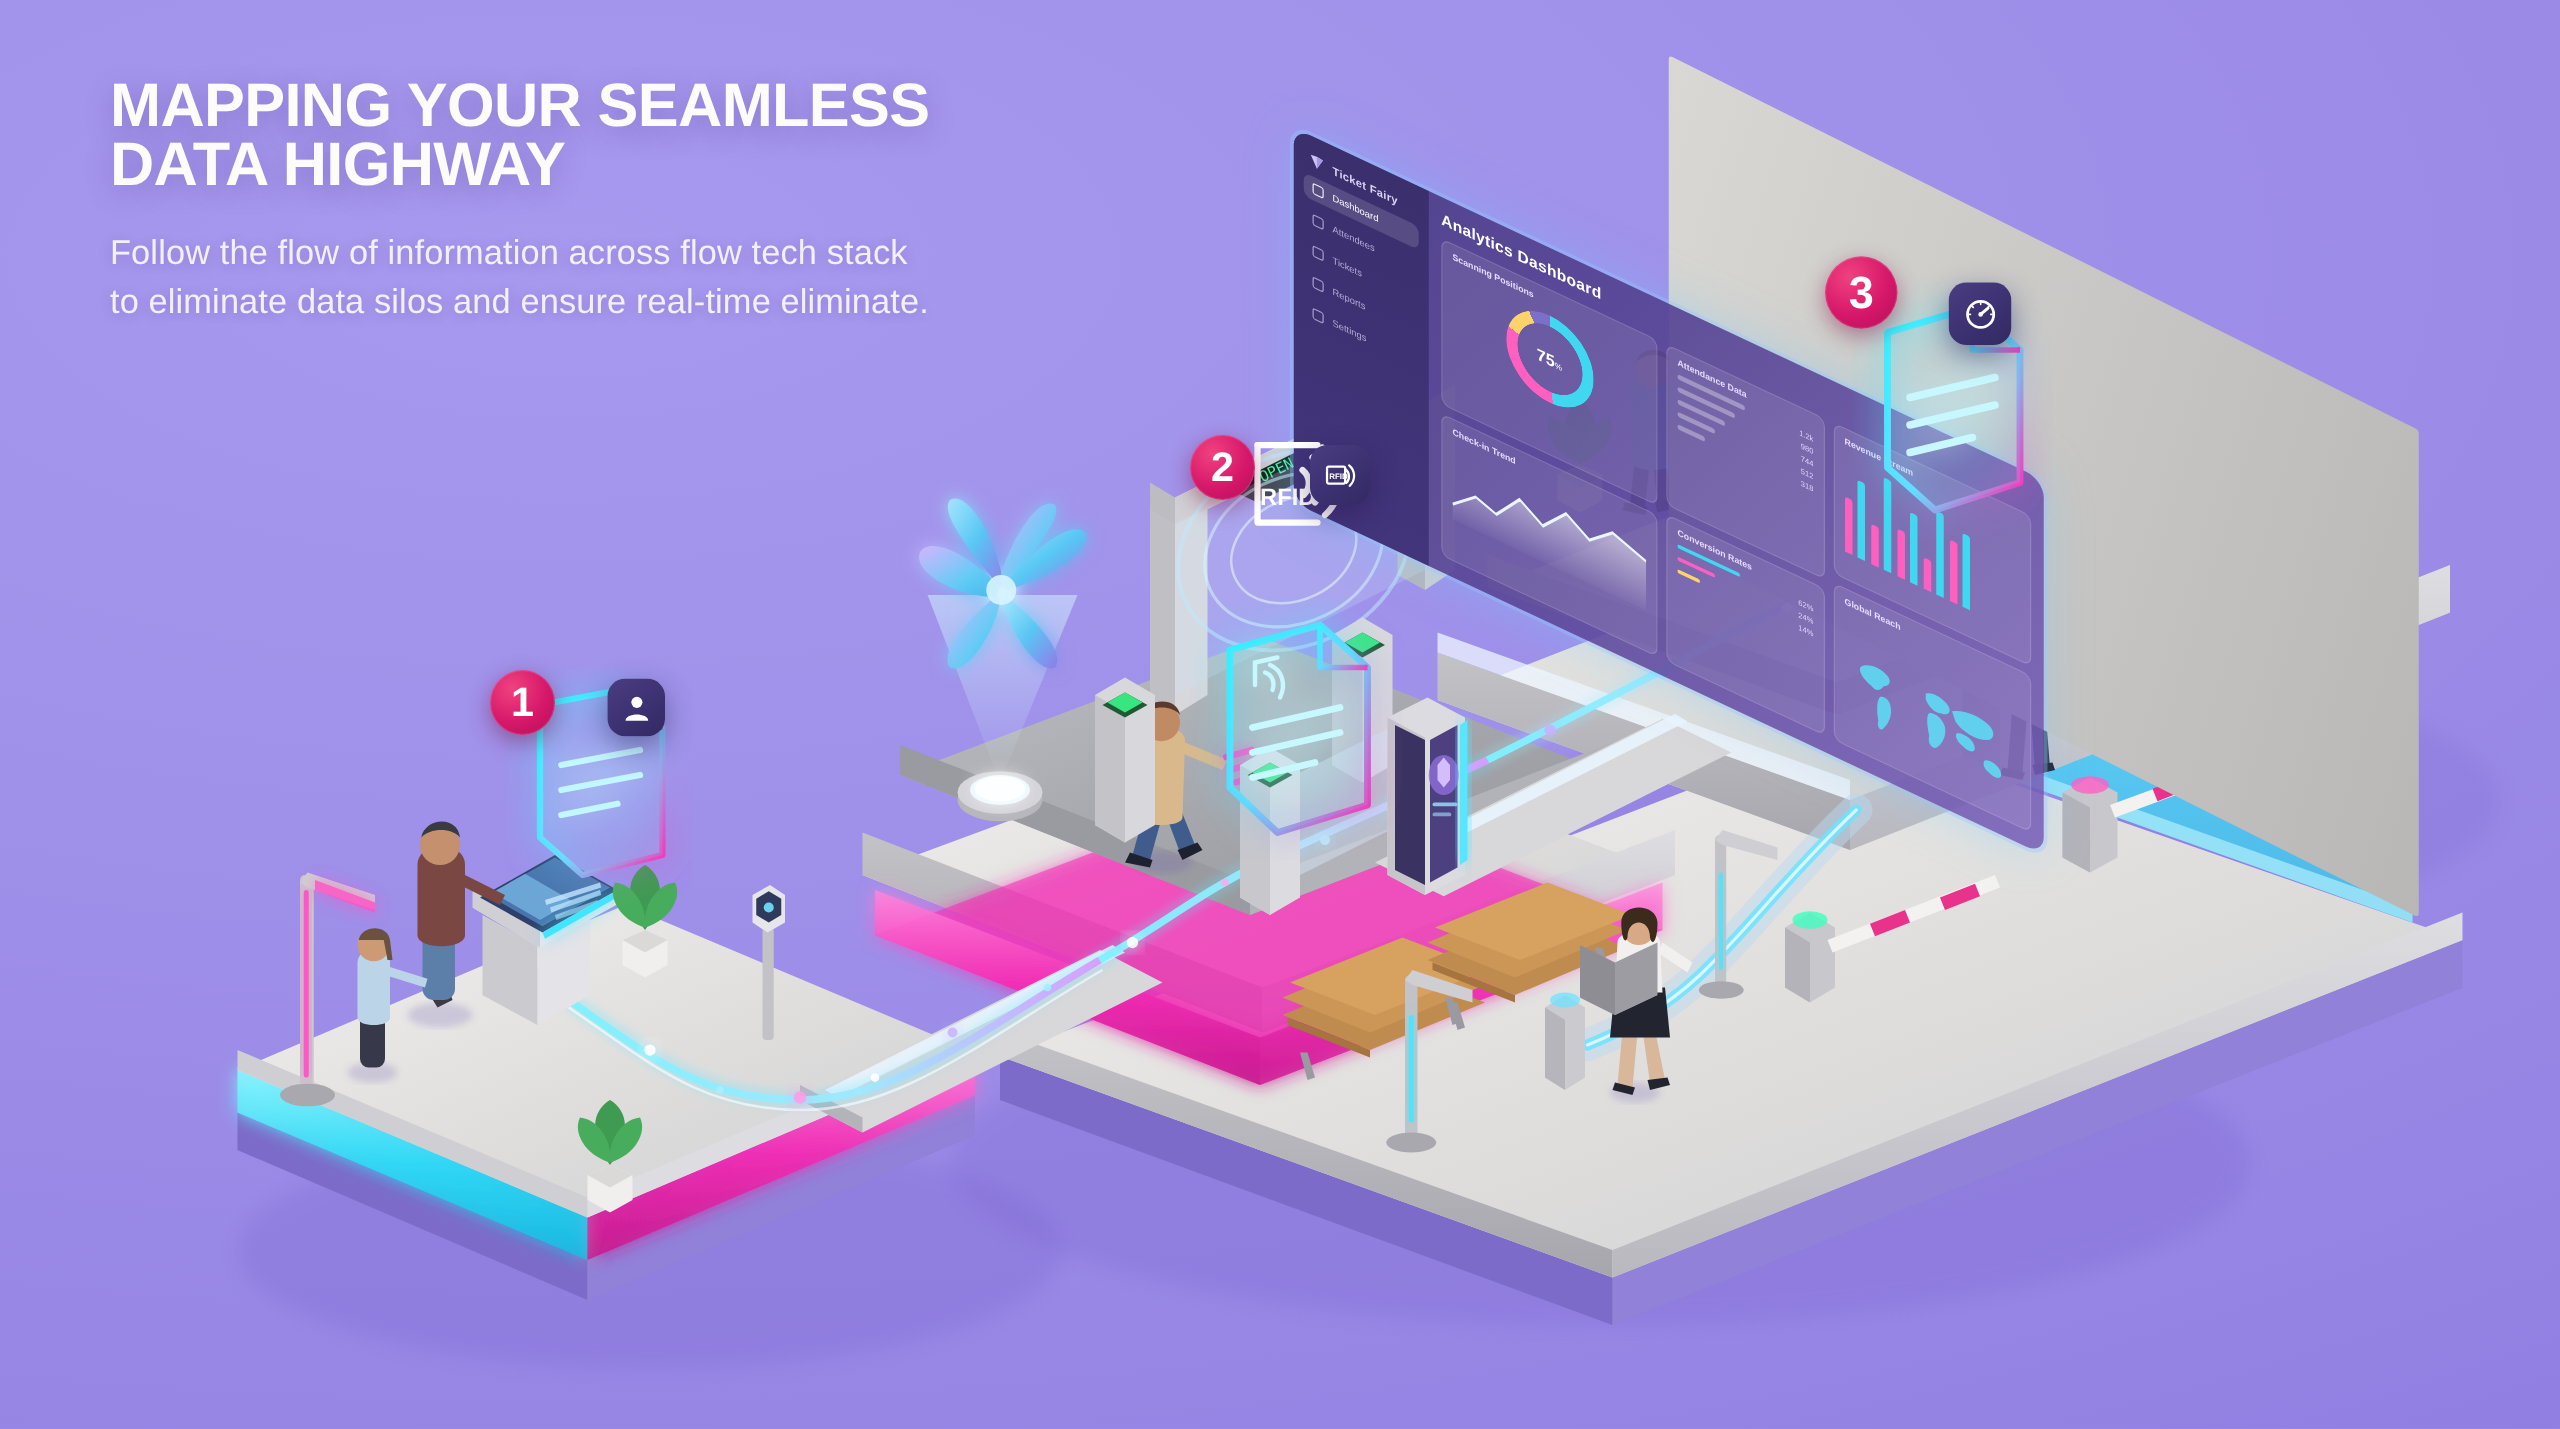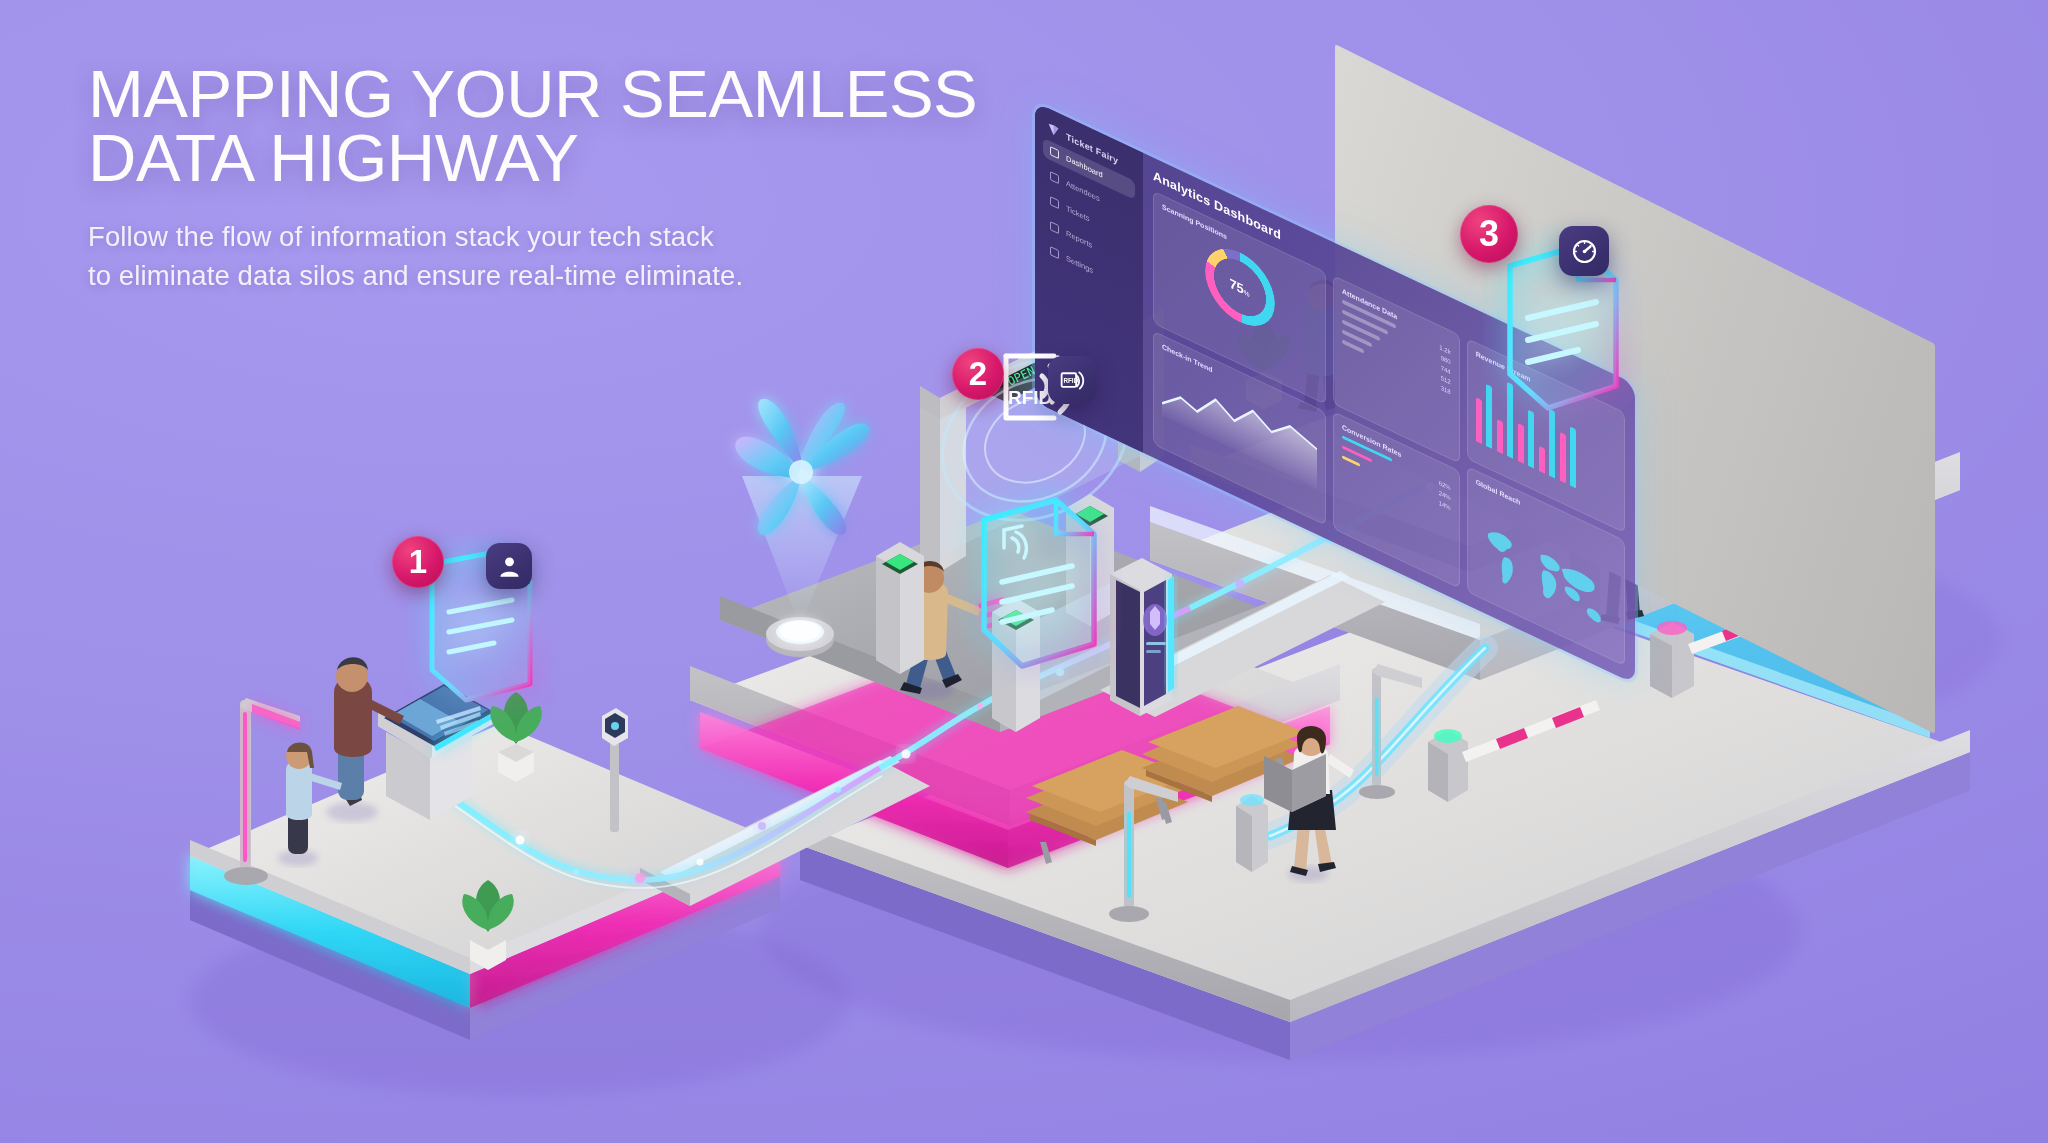--- a/index.html
+++ b/index.html
@@ -14,21 +14,21 @@
     position:absolute; inset:0;
     width:2048px; height:1143px;
     background:
       radial-gradient(140% 110% at 22% 18%, #a799ee 0%, #9e8fe9 42%, #9685e4 78%, #8e7ddf 100%);
     overflow:hidden;
   }
 
   
   .headline-wrap { position:absolute; left:88px; top:62px; width:1180px; }
   .headline {
-    font-size:67px; line-height:0.96; font-weight:400; letter-spacing:-0.5px;
+    font-size:49px; line-height:0.96; font-weight:700; letter-spacing:-0.5px;
     color:#fdfcfa; text-transform:uppercase;
     text-shadow:0 5px 22px rgba(60,30,120,0.26);
   }
   .subhead {
     margin-top:26px; font-size:27.5px; line-height:1.42; font-weight:400;
     color:#f3f0fb; letter-spacing:0.1px; max-width:830px;
     text-shadow:0 2px 10px rgba(60,30,120,0.2);
   }
 
   
@@ -118,21 +118,21 @@
 <body>
 
 <div id="stage">
 
   <div class="headline-wrap">
     <div class="headline noselect">
       <div>MAPPING YOUR SEAMLESS</div>
       <div>DATA HIGHWAY</div>
     </div>
     <div class="subhead noselect">
-      <div>Follow the flow of information stack your tech stack</div>
+      <div>Follow the flow of information across flow tech stack</div>
       <div>to eliminate data silos and ensure real-time eliminate.</div>
     </div>
   </div>
 
   <svg class="pathSvg" viewBox="0 0 2048 1143">
     <defs>
       <linearGradient id="slabTopG" x1="0" y1="0" x2="1" y2="1">
         <stop offset="0%" stop-color="#f2f1ef"></stop>
           <stop offset="45%" stop-color="#e2e1df"></stop>
         <stop offset="100%" stop-color="#cfced1"></stop>

